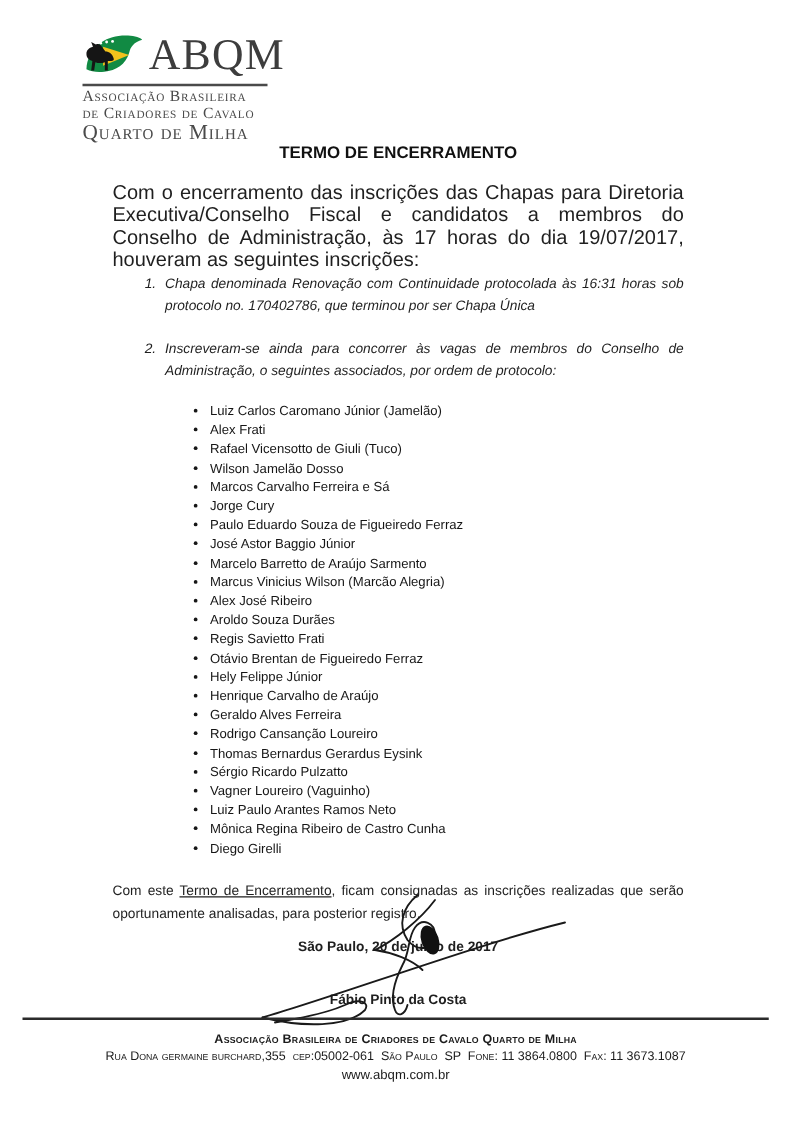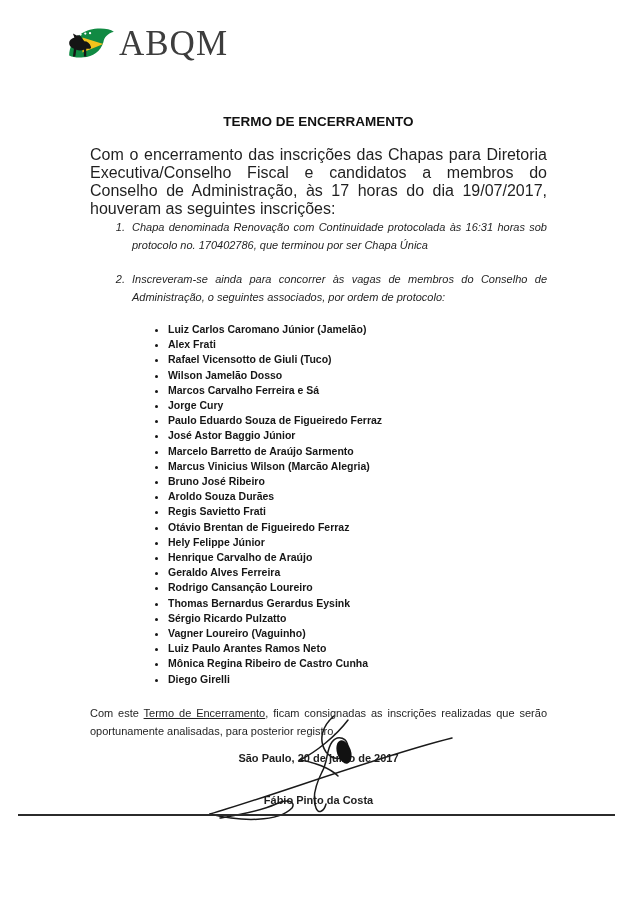--- a/index.html
+++ b/index.html
@@ -40,21 +40,21 @@
   .intro { margin-top: 17px; text-align: justify; font-size: 16px; line-height: 18px; }
 
   ol.numbered { padding-left: 38px; font-style: italic; }
   ol.numbered li {
     text-align: justify; font-size: 11px; line-height: 18px;
     padding-left: 4px; margin-bottom: 16px;
   }
 
   ul.candidates { margin-top: 10px; padding-left: 78px; list-style: disc; }
   ul.candidates li {
-    font-weight: bold; font-size: 10.5px; line-height: 15.2px; color: #161616;
+    font-weight: normal; font-size: 10.5px; line-height: 15.2px; color: #161616;
   }
 
   .closing { margin-top: 17px; text-align: justify; font-size: 11px; line-height: 18px; }
   .closing .u { text-decoration: underline; }
   .date-line { margin-top: 12px; text-align: center; font-weight: bold; font-size: 11px; }
 
   .sign-block { margin-top: 26px; text-align: center; font-weight: bold; font-size: 11px; line-height: 21px; }
 
   .sig-svg { position: absolute; left: 196px; top: 710px; pointer-events: none; }
 
@@ -76,20 +76,25 @@
       <svg class="logo-mark" viewBox="0 0 52 40" width="50" height="38" aria-hidden="true">
         <path fill="#118a43" d="M3 31 C4 14 16 5 30 3 C38 2 46 3 50 6 C43 8 40 12 39 17 C36 27 28 32 18 33 C12 33.5 7 33 3 31 Z"></path>
         <path fill="#f2c21c" d="M17 12 L39 19 L17 28 Z"></path>
         <circle cx="15" cy="9" r="1.2" fill="#ffffff"></circle>
         <circle cx="20" cy="8" r="1.2" fill="#ffffff"></circle>
         <circle cx="25" cy="7.5" r="1.2" fill="#ffffff"></circle>
         <path fill="#151515" d="M26 22 C25 18 22 16 19 16 L16 12 C15 10 13 9 11 10 L7 8 L8.5 12 C5 13 3 15 3 18 C3 21 5 23 8 24 L7 32 L9.5 32 L10.5 25 C13 26 16 26 18.5 25 L18.5 32 L21 32 L21 24 C24 24 26.5 24 26 22 Z"></path>
       </svg>
       <span class="logo-acronym">ABQM</span>
     </div>
+    <div class="logo-sub">
+      <div class="l1">Associação Brasileira</div>
+      <div class="l2">de Criadores de Cavalo</div>
+      <div class="l3">Quarto de Milha</div>
+    </div>
   </div>
 
   <div class="content">
     <div class="doc-title">TERMO DE ENCERRAMENTO</div>
 
     <p class="intro">Com o encerramento das inscrições das Chapas para Diretoria Executiva/Conselho Fiscal e candidatos a membros do Conselho de Administração, às 17 horas do dia 19/07/2017, houveram as seguintes inscrições:</p>
 
     <ol class="numbered">
         <li>Chapa denominada Renovação com Continuidade protocolada às 16:31 horas sob protocolo no. 170402786, que terminou por ser Chapa Única</li>
         <li>Inscreveram-se ainda para concorrer às vagas de membros do Conselho de Administração, o seguintes associados, por ordem de protocolo:</li>
@@ -99,21 +104,21 @@
         <li>Luiz Carlos Caromano Júnior (Jamelão)</li>
         <li>Alex Frati</li>
         <li>Rafael Vicensotto de Giuli (Tuco)</li>
         <li>Wilson Jamelão Dosso</li>
         <li>Marcos Carvalho Ferreira e Sá</li>
         <li>Jorge Cury</li>
         <li>Paulo Eduardo Souza de Figueiredo Ferraz</li>
         <li>José Astor Baggio Júnior</li>
         <li>Marcelo Barretto de Araújo Sarmento</li>
         <li>Marcus Vinicius Wilson (Marcão Alegria)</li>
-        <li>Bruno José Ribeiro</li>
+        <li>Alex José Ribeiro</li>
         <li>Aroldo Souza Durães</li>
         <li>Regis Savietto Frati</li>
         <li>Otávio Brentan de Figueiredo Ferraz</li>
         <li>Hely Felippe Júnior</li>
         <li>Henrique Carvalho de Araújo</li>
         <li>Geraldo Alves Ferreira</li>
         <li>Rodrigo Cansanção Loureiro</li>
         <li>Thomas Bernardus Gerardus Eysink</li>
         <li>Sérgio Ricardo Pulzatto</li>
         <li>Vagner Loureiro (Vaguinho)</li>
@@ -136,15 +141,20 @@
       <path d="M14 104 C70 88 190 44 256 28"></path>
       <path d="M138 6 C126 16 122 30 130 42 C138 52 152 50 152 38 C152 28 142 24 136 32 C130 40 132 52 126 62 C120 74 116 88 120 98 C122 104 128 102 130 94"></path>
       <path d="M152 10 C140 26 120 42 104 50 C118 52 134 58 142 66"></path>
       <path d="M14 104 C46 112 82 112 96 98 C100 92 92 88 80 94 C62 102 36 106 24 108"></path>
     </g>
     <ellipse cx="148" cy="42" rx="7" ry="12" transform="rotate(-18 148 42)" fill="#111111"></ellipse>
   </svg>
 
   <div class="footer">
     <div class="footer-rule"></div>
+    <div class="footer-text">
+      <div class="f1">Associação Brasileira de Criadores de Cavalo Quarto de Milha</div>
+      <div class="f2">Rua Dona germaine burchard,355  cep:05002-061  São Paulo  SP  Fone: 11 3864.0800  Fax: 11 3673.1087</div>
+      <div class="f3">www.abqm.com.br</div>
+    </div>
   </div>
 
 </div>
 
 </body></html>

